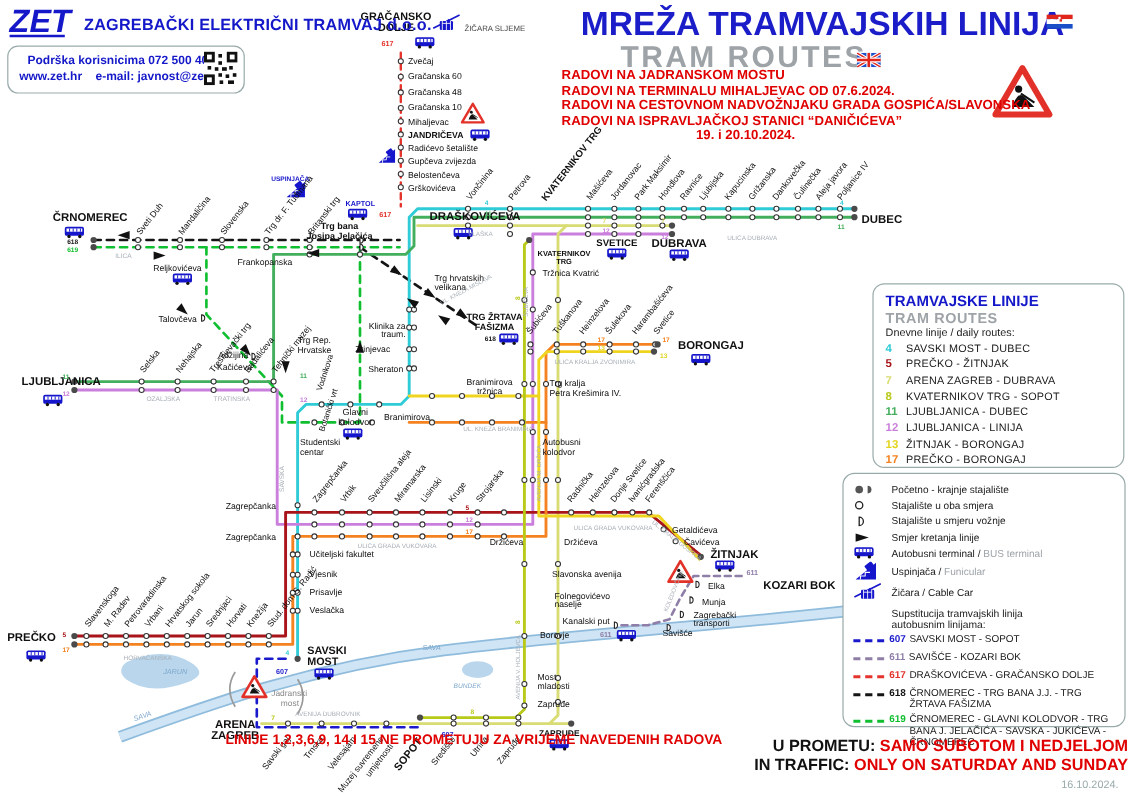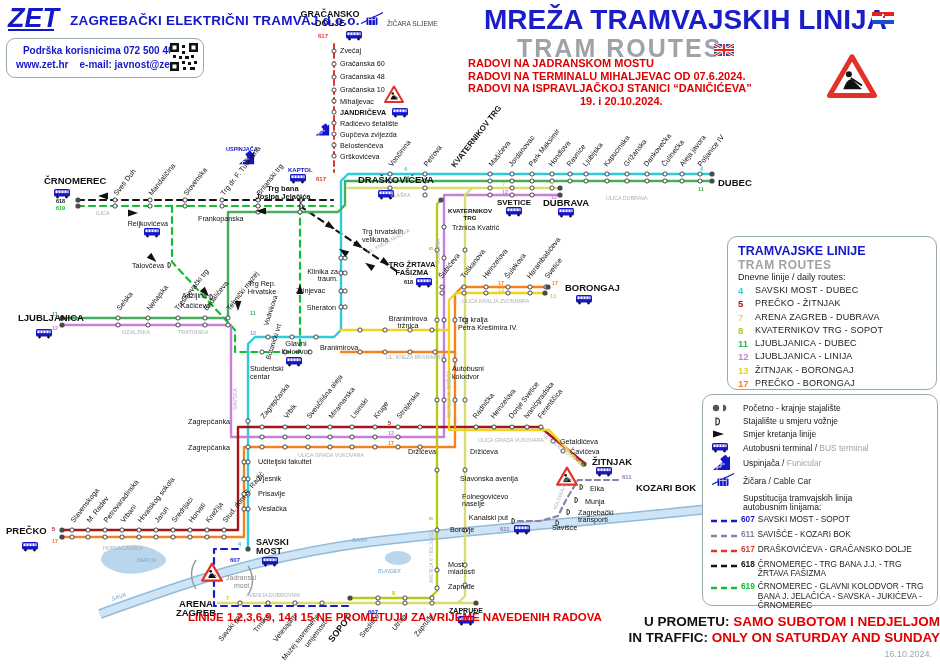--- a/index.html
+++ b/index.html
@@ -624,20 +624,21 @@
   <rect width="20" height="12" fill="#1B4FC8"></rect>
   <path d="M0,0 L20,12 M20,0 L0,12" stroke="#fff" stroke-width="3"></path>
   <path d="M0,0 L20,12 M20,0 L0,12" stroke="#E0251C" stroke-width="1.2"></path>
   <path d="M10,0 V12 M0,6 H20" stroke="#fff" stroke-width="4"></path>
   <path d="M10,0 V12 M0,6 H20" stroke="#E0251C" stroke-width="2.2"></path>
 </svg>
 
 <div id="notices" class="abs">
   <div>RADOVI NA JADRANSKOM MOSTU</div>
   <div>RADOVI NA TERMINALU MIHALJEVAC OD 07.6.2024.</div>
+  <div>RADOVI NA CESTOVNOM NADVOŽNJAKU GRADA GOSPIĆA/SLAVONSKA</div>
   <div>RADOVI NA ISPRAVLJAČKOJ STANICI “DANIČIĆEVA”</div>
   <div id="notice-date">19. i 20.10.2024.</div>
 </div>
 
 <div id="legend1" class="abs">
   <div class="t1">TRAMVAJSKE LINIJE</div>
   <div class="t2">TRAM ROUTES</div>
   <div class="t3">Dnevne linije / daily routes:</div>
   <div class="tl-row" id="tl-0">
       <span class="num" style="color: rgb(47, 203, 214);">4</span>
@@ -678,20 +679,28 @@
     <span class="ic">
         <svg width="18" height="8">
           <circle cx="5" cy="4" r="3.2" fill="#555"></circle>
           <path d="M12,0.8 a3.2,3.2 0 0 1 0,6.4 z" fill="#555"></path>
         </svg>
       </span>
     <span>Početno - krajnje stajalište</span>
   </div>
   <div class="sym-row">
     <span class="ic">
+        <svg width="18" height="8">
+          <circle cx="5" cy="4" r="3" fill="#fff" stroke="#222" stroke-width="1.1"></circle>
+        </svg>
+      </span>
+    <span>Stajalište u oba smjera</span>
+  </div>
+  <div class="sym-row">
+    <span class="ic">
         <svg width="18" height="9">
           <path d="M5,1 a3.4,3.4 0 0 1 0,7 z" fill="#fff" stroke="#222" stroke-width="1.1"></path>
         </svg>
       </span>
     <span>Stajalište u smjeru vožnje</span>
   </div>
   <div class="sym-row">
     <span class="ic">
         <svg width="18" height="8">
           <path d="M13,4 L2,7.5 L2,0.5 Z" fill="#111"></path>

